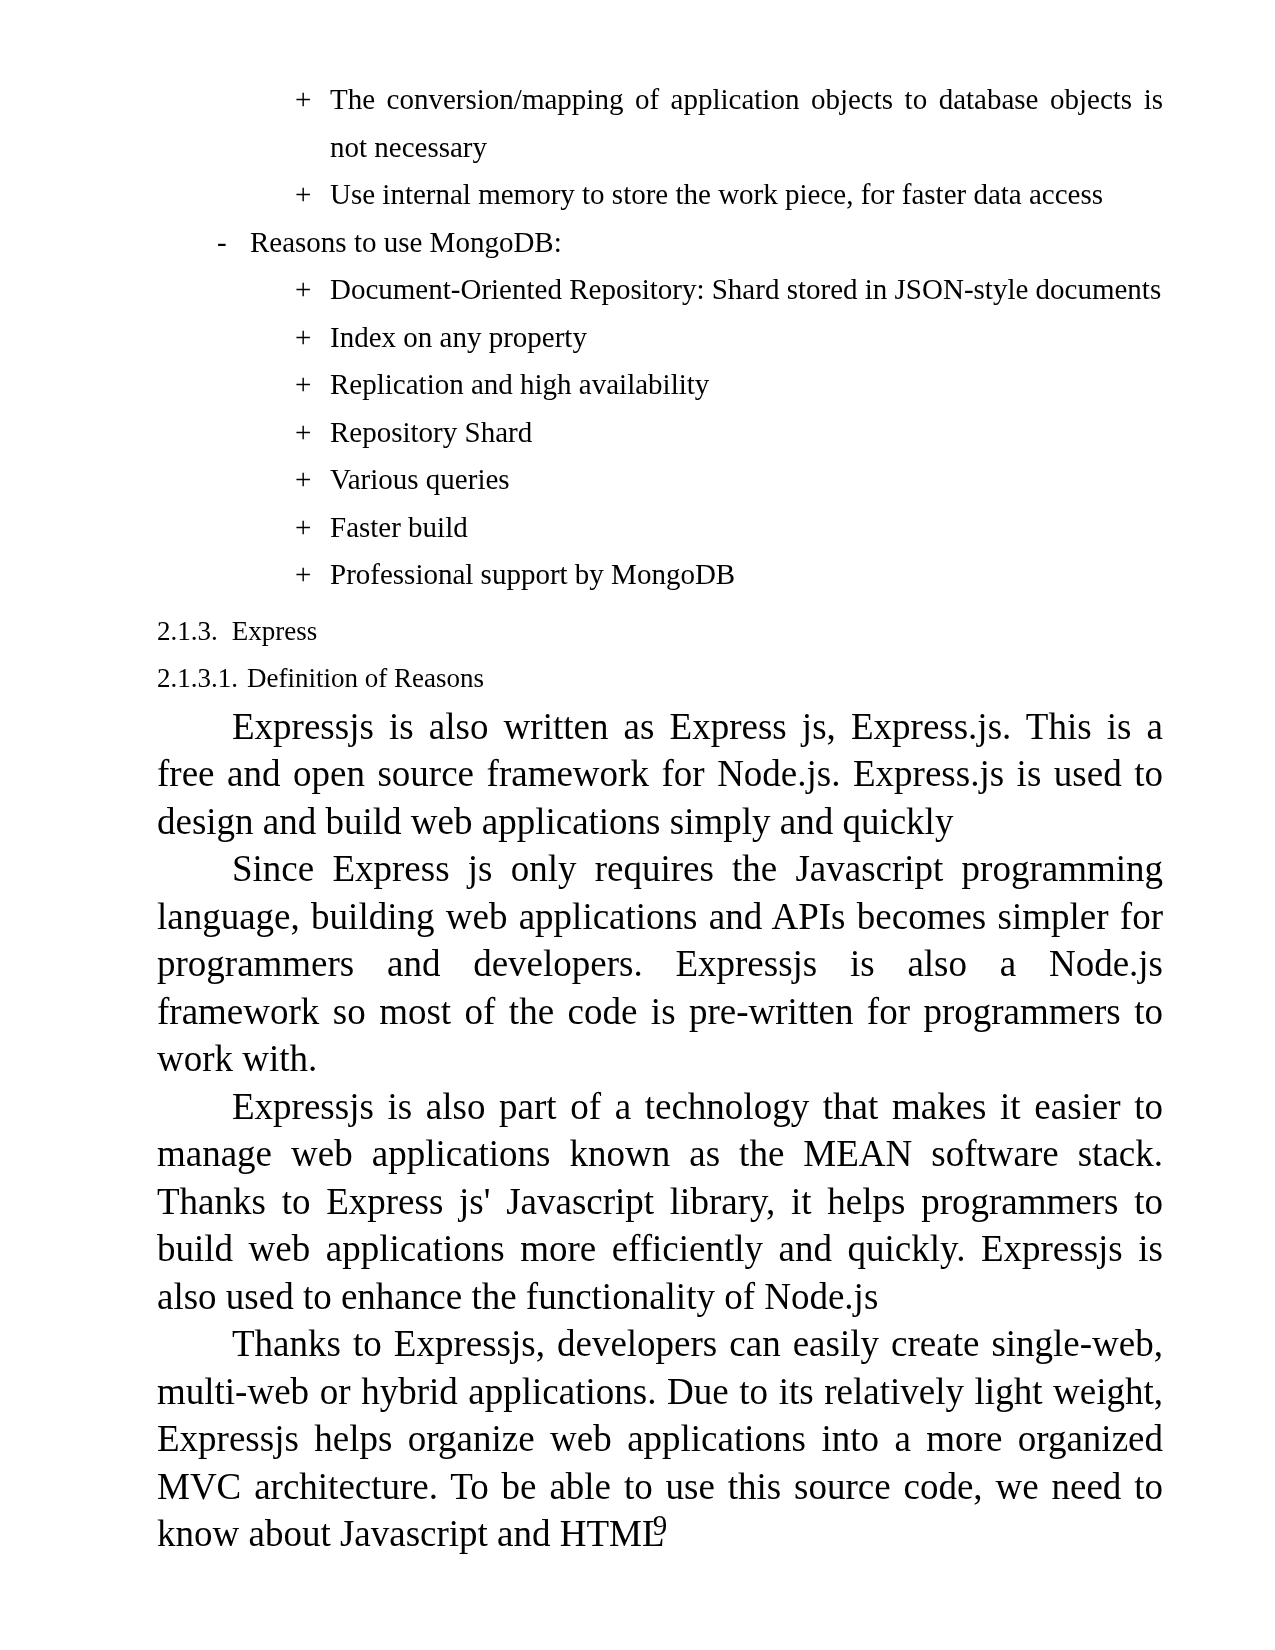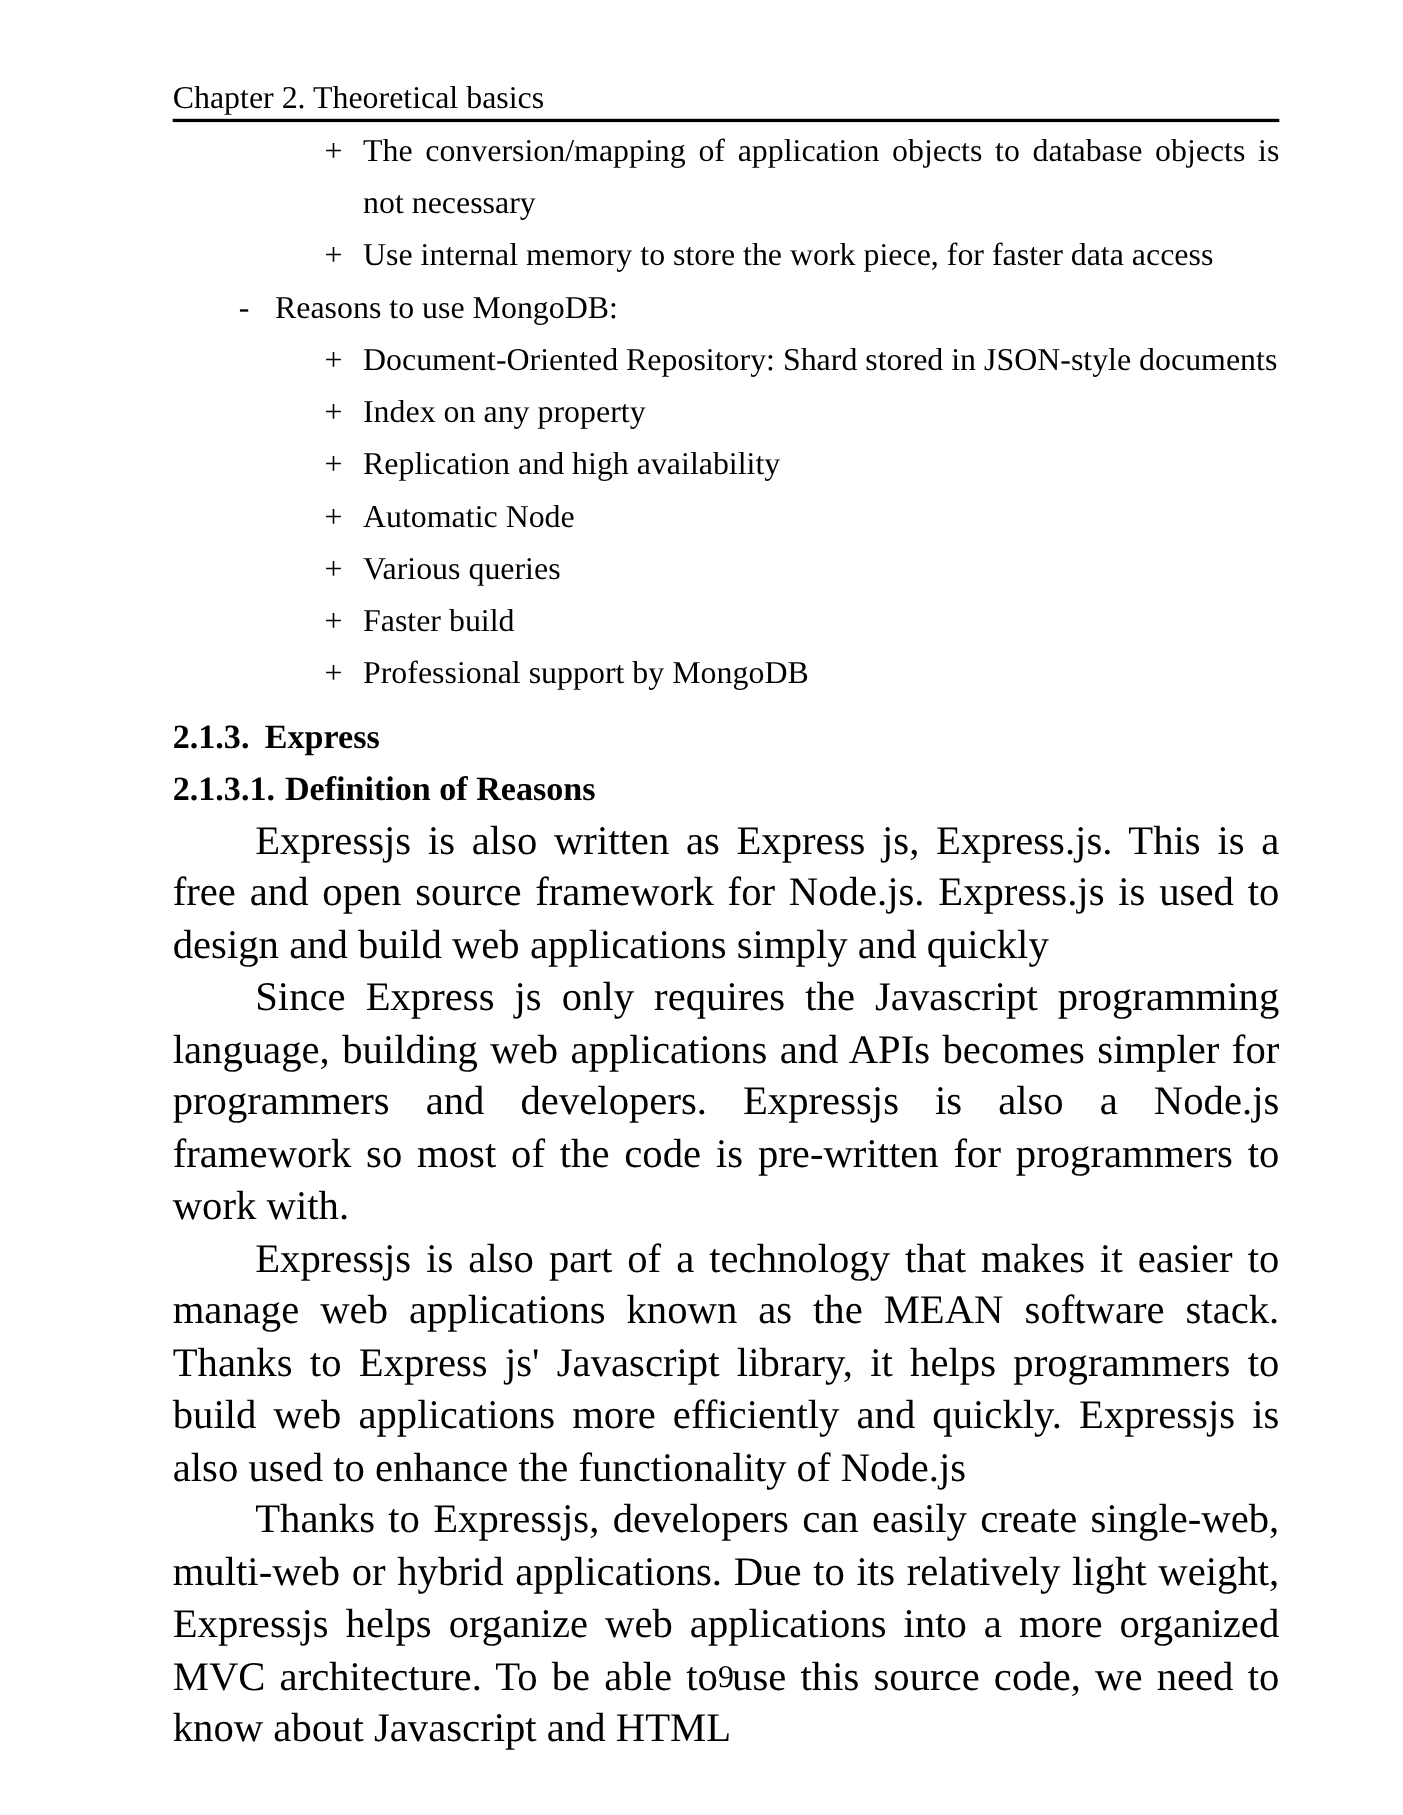--- a/index.html
+++ b/index.html
@@ -30,22 +30,22 @@
     position: relative;
     font-size: 29px;
     line-height: 47.5px;
     text-align: justify;
   }
   .li.l2 { padding-left: 173px; }
   .li.l2 .marker { position: absolute; left: 138px; }
   .li.l1 { padding-left: 93px; }
   .li.l1 .marker { position: absolute; left: 60px; }
   .heading {
-    font-weight: bold;
-    font-size: 31px;
+    font-weight: normal;
+    font-size: 27px;
     line-height: 47.5px;
   }
   .heading.first { margin-top: 9px; }
   .heading .num-a { margin-right: 14px; }
   .heading .num-b { margin-right: 9px; }
   p.body {
     font-size: 37px;
     line-height: 47.5px;
     text-align: justify;
     text-indent: 75px;
@@ -59,21 +59,20 @@
     font-size: 29px;
     line-height: 47.5px;
   }
 </style>
 </head>
 <body>
 
 <div class="page">
   <div class="content">
 
-    <div class="chapter-header">Chapter 2. Theoretical basics</div>
 
     <div class="list">
       <div class="li l2">
         <span class="marker">+</span><span>The conversion/mapping of application objects to database objects is not necessary</span>
       </div>
       <div class="li l2">
         <span class="marker">+</span><span>Use internal memory to store the work piece, for faster data access</span>
       </div>
       <div class="li l1">
         <span class="marker">-</span><span>Reasons to use MongoDB:</span>
@@ -81,21 +80,21 @@
       <div class="li l2">
         <span class="marker">+</span><span>Document-Oriented Repository: Shard stored in JSON-style documents</span>
       </div>
       <div class="li l2">
         <span class="marker">+</span><span>Index on any property</span>
       </div>
       <div class="li l2">
         <span class="marker">+</span><span>Replication and high availability</span>
       </div>
       <div class="li l2">
-        <span class="marker">+</span><span>Automatic Node</span>
+        <span class="marker">+</span><span>Repository Shard</span>
       </div>
       <div class="li l2">
         <span class="marker">+</span><span>Various queries</span>
       </div>
       <div class="li l2">
         <span class="marker">+</span><span>Faster build</span>
       </div>
       <div class="li l2">
         <span class="marker">+</span><span>Professional support by MongoDB</span>
       </div>

